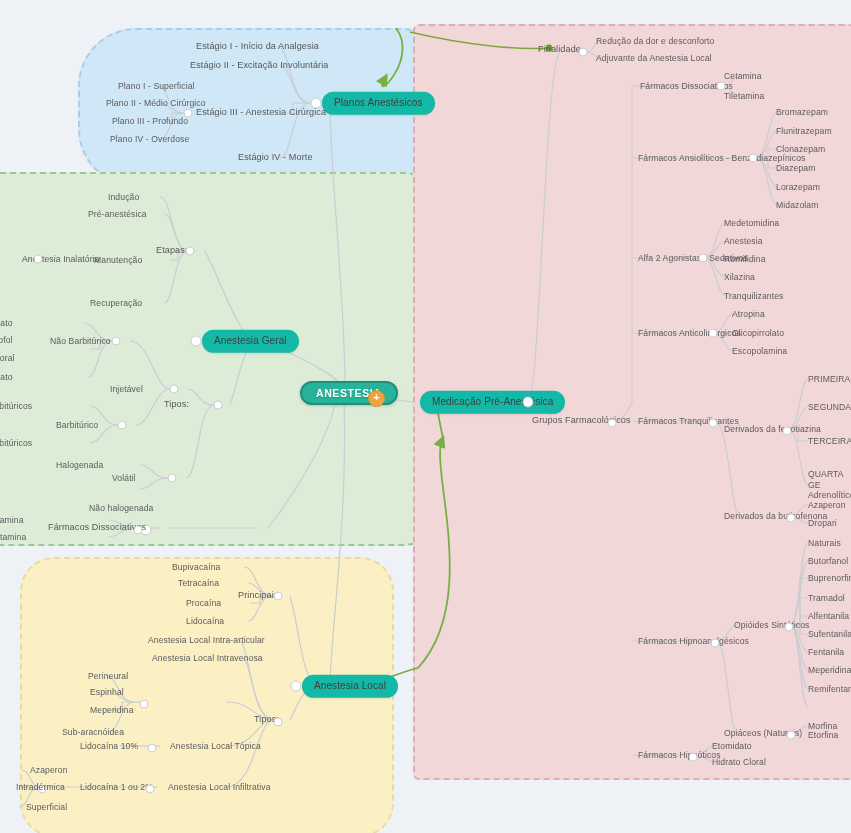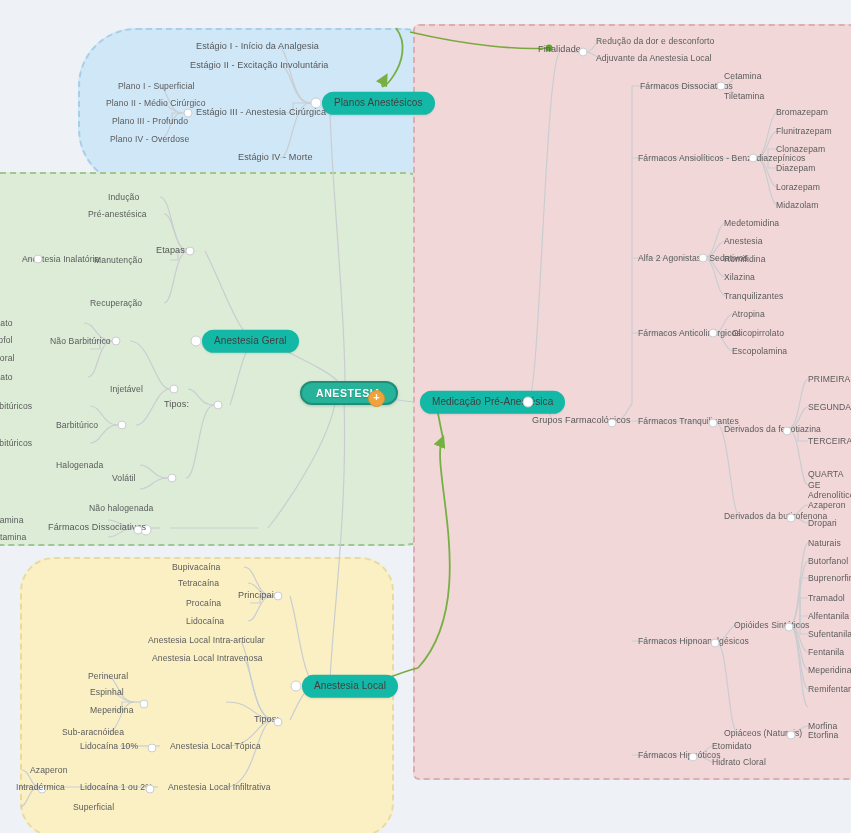--- a/index.html
+++ b/index.html
@@ -327,21 +327,21 @@
   <div class="node n-sub" style="left:90px;top:692px;">Espinhal</div>
   <div class="node n-sub" style="left:90px;top:710px;">Meperidina</div>
   <div class="node n-sub" style="left:62px;top:732px;">Sub-aracnóidea</div>
   <div class="node n-sub" style="left:80px;top:746px;">Lidocaína 10%</div>
   <div class="dot sm" style="left:152px;top:748px;"></div>
   <div class="node n-sub" style="left:80px;top:787px;">Lidocaína 1 ou 2%</div>
   <div class="dot sm" style="left:150px;top:789px;"></div>
   <div class="dot sm" style="left:42px;top:789px;"></div>
   <div class="node n-sub" style="left:30px;top:770px;">Azaperon</div>
   <div class="node n-sub" style="left:16px;top:787px;">Intradérmica</div>
-  <div class="node n-sub" style="left:26px;top:807px;margin-left:47px;">Superficial</div>
+  <div class="node n-sub" style="left:26px;top:807px;">Superficial</div>
 
   <div class="node n-main" style="left:420px;top:402px;">Medicação Pré-Anestésica</div>
   <div class="dot" style="left:528px;top:402px;"></div>
 
   <div class="node n-mid" style="left:538px;top:50px;">Finalidade</div>
   <div class="dot sm" style="left:583px;top:52px;"></div>
   <div class="node n-sub" style="left:596px;top:41px;">Redução da dor e desconforto</div>
   <div class="node n-sub" style="left:596px;top:58px;">Adjuvante da Anestesia Local</div>
 
   <div class="node n-mid" style="left:532px;top:421px;">Grupos Farmacológicos</div>

